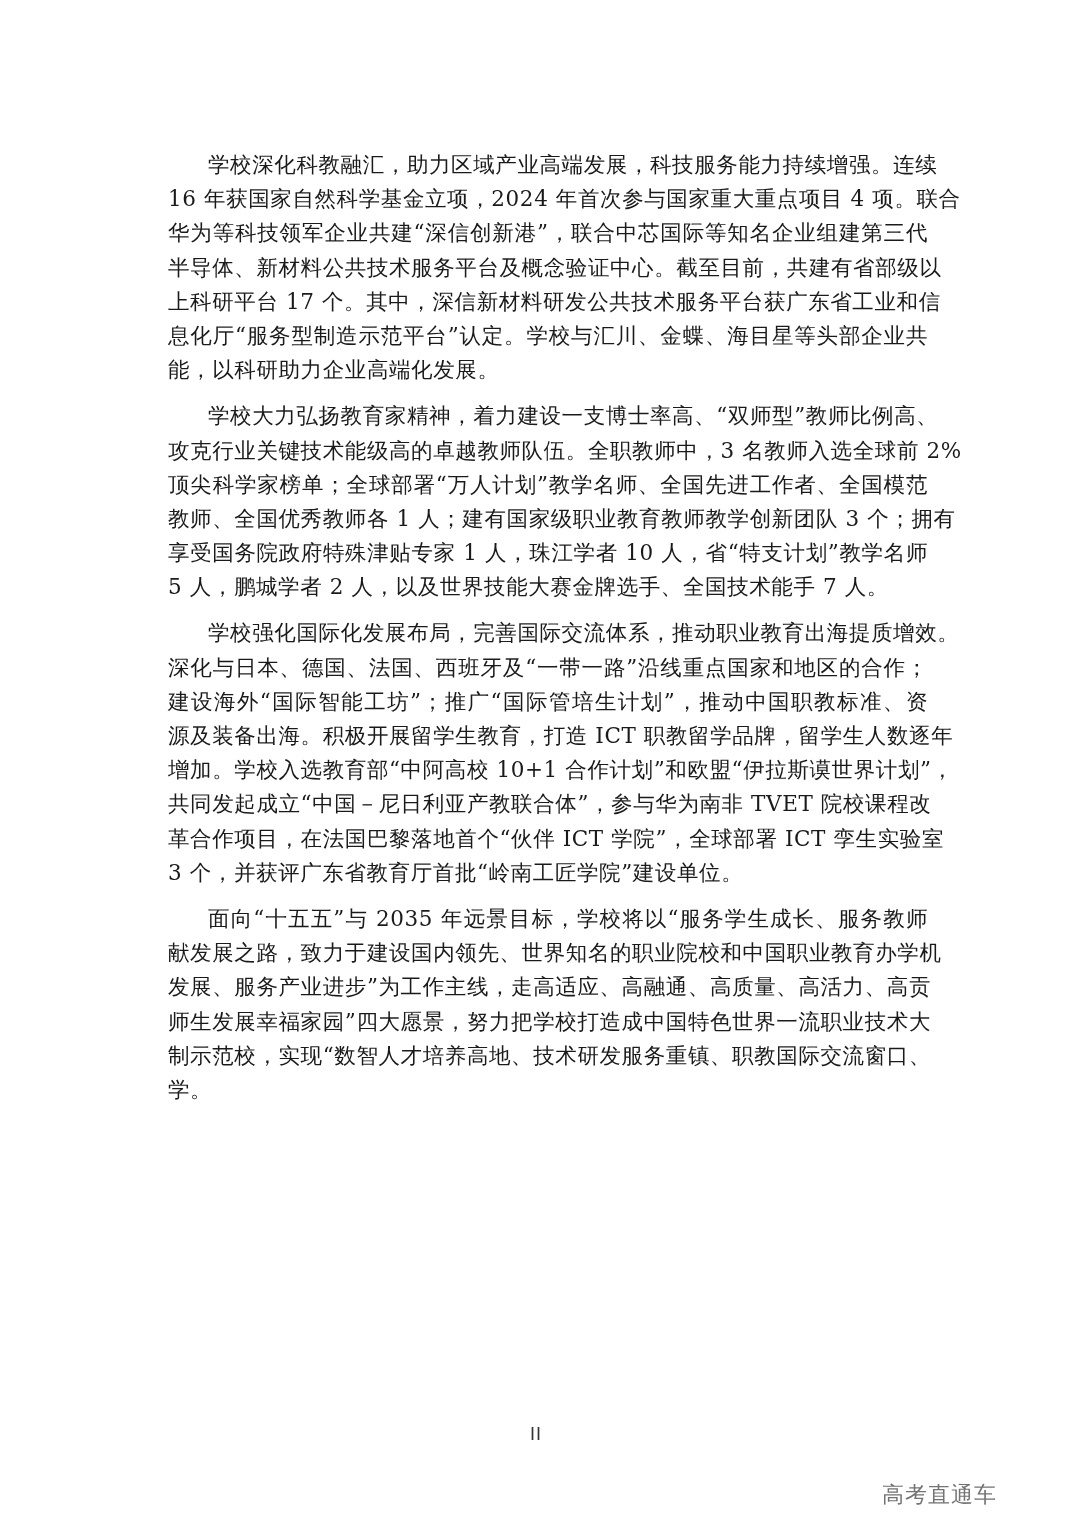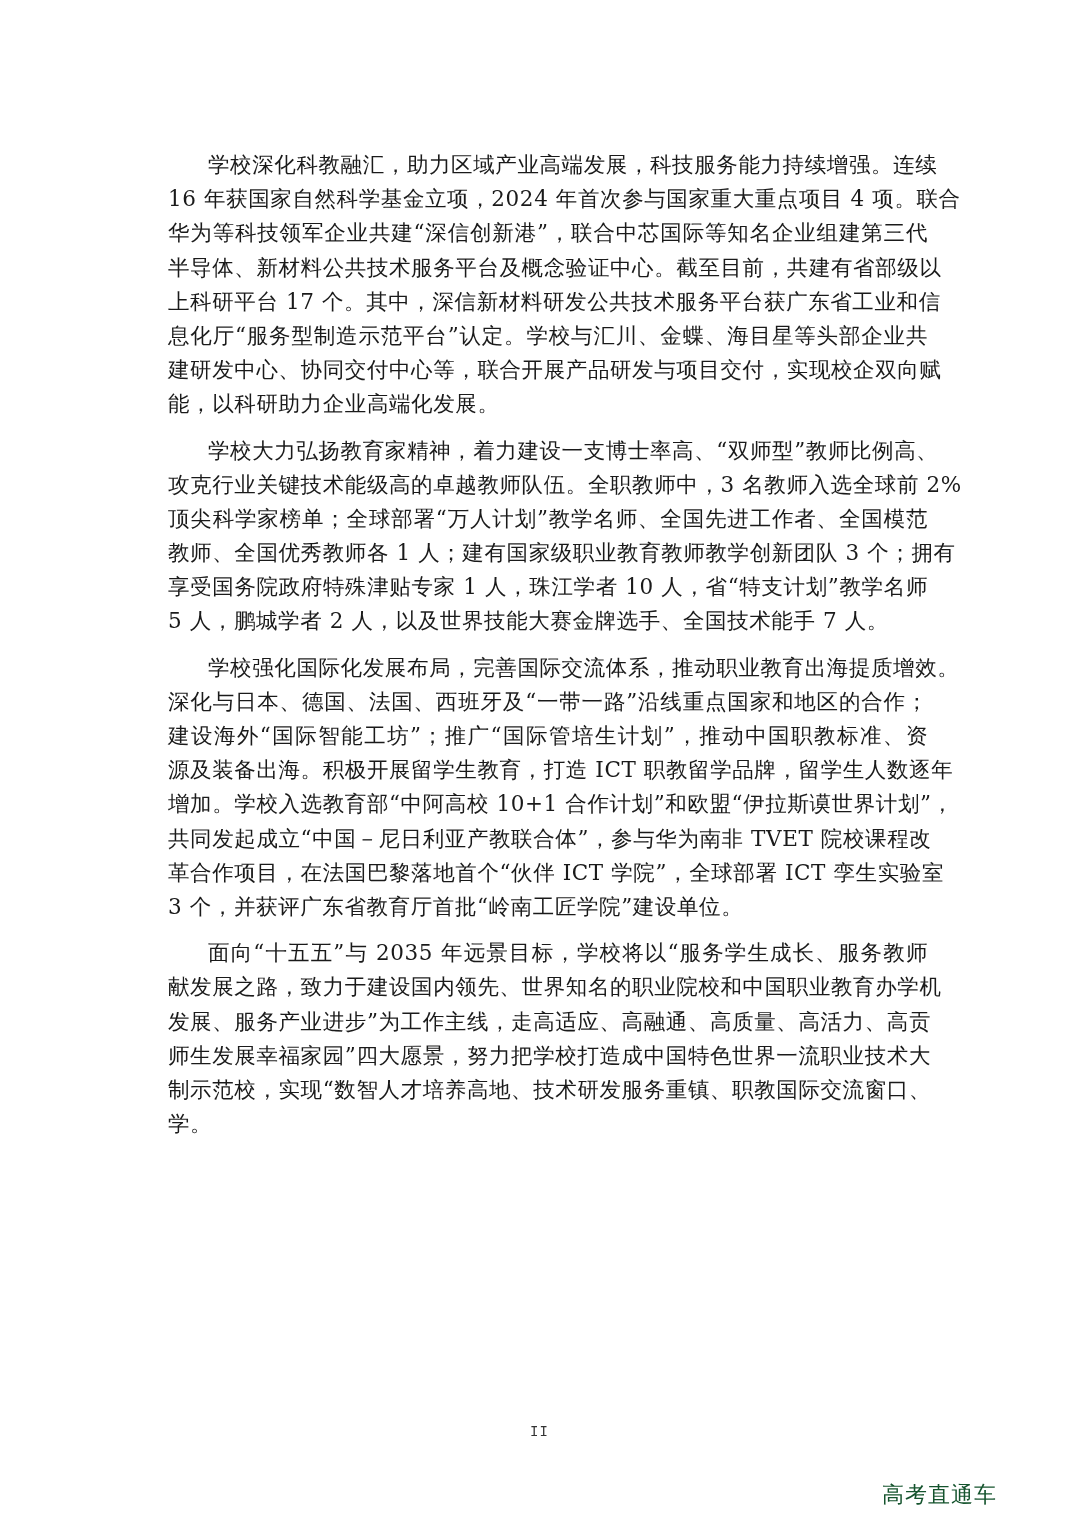--- a/index.html
+++ b/index.html
@@ -37,49 +37,48 @@
     .line.first {
       padding-left: 40px;
     }
     .line.last {
       text-align-last: left;
     }
     .page-number {
       position: absolute;
       left: 530px;
       top: 1424px;
-      font-family: Liberation Mono, monospace;
-      font-size: 14px;
+      font-family: Liberation Sans, sans-serif;
+      font-size: 18px;
       color: #333333;
       letter-spacing: 1px;
     }
     .watermark {
       position: absolute;
       left: 882px;
       top: 1480px;
       font-family: "DejaVu Sans", "Liberation Sans", sans-serif;
       font-size: 22px;
-      color: #14532d;
+      color: #737373;
       letter-spacing: 1px;
       text-align: center;
     }
   </style>
 </head>
 <body>
 
 <div class="page">
 
   <div class="para">
     <span class="line first">学校深化科教融汇，助力区域产业高端发展，科技服务能力持续增强。连续</span>
     <span class="line">16 年获国家自然科学基金立项，2024 年首次参与国家重大重点项目 4 项。联合</span>
     <span class="line">华为等科技领军企业共建“深信创新港”，联合中芯国际等知名企业组建第三代</span>
     <span class="line">半导体、新材料公共技术服务平台及概念验证中心。截至目前，共建有省部级以</span>
     <span class="line">上科研平台 17 个。其中，深信新材料研发公共技术服务平台获广东省工业和信</span>
     <span class="line">息化厅“服务型制造示范平台”认定。学校与汇川、金蝶、海目星等头部企业共</span>
-    <span class="line">建研发中心、协同交付中心等，联合开展产品研发与项目交付，实现校企双向赋</span>
     <span class="line last">能，以科研助力企业高端化发展。</span>
   </div>
 
   <div class="para">
     <span class="line first">学校大力弘扬教育家精神，着力建设一支博士率高、“双师型”教师比例高、</span>
     <span class="line">攻克行业关键技术能级高的卓越教师队伍。全职教师中，3 名教师入选全球前 2%</span>
     <span class="line">顶尖科学家榜单；全球部署“万人计划”教学名师、全国先进工作者、全国模范</span>
     <span class="line">教师、全国优秀教师各 1 人；建有国家级职业教育教师教学创新团队 3 个；拥有</span>
     <span class="line">享受国务院政府特殊津贴专家 1 人，珠江学者 10 人，省“特支计划”教学名师</span>
     <span class="line last">5 人，鹏城学者 2 人，以及世界技能大赛金牌选手、全国技术能手 7 人。</span>

